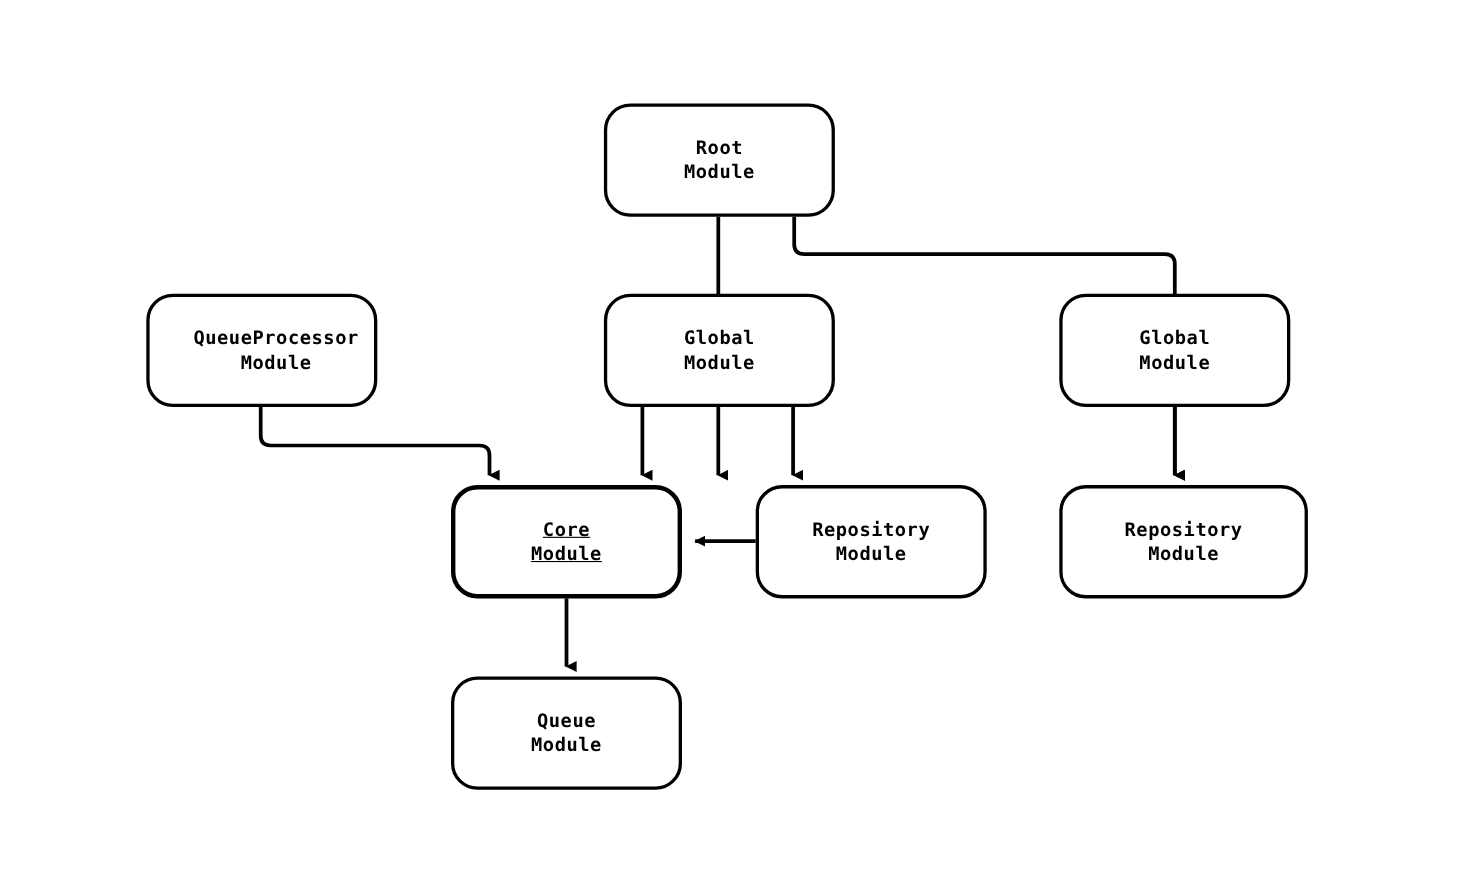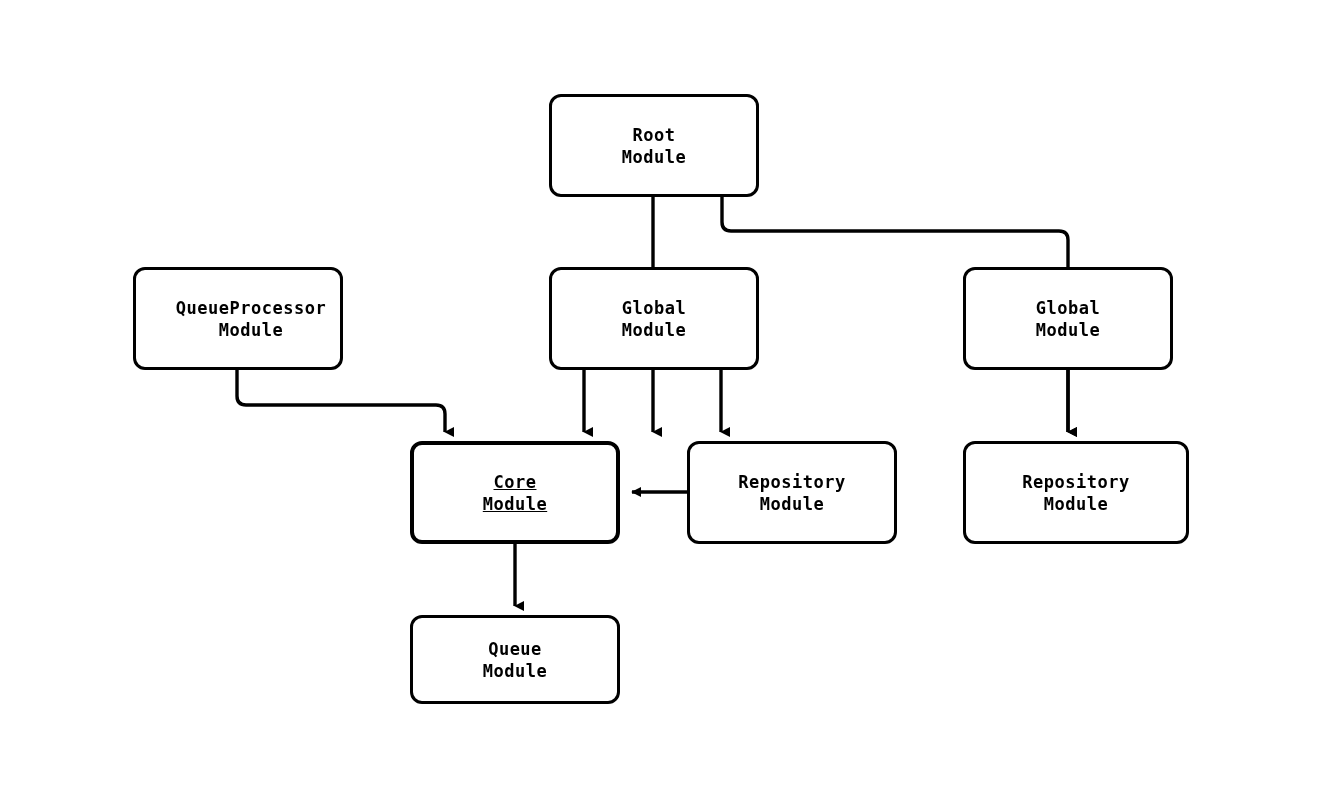--- a/index.html
+++ b/index.html
@@ -24,21 +24,21 @@
     top: 0;
     width: 1337px;
     height: 809px;
     pointer-events: none;
   }
   .node {
     position: absolute;
     box-sizing: border-box;
     background: #ffffff;
     border: 3px solid #000000;
-    border-radius: 12px;
+    border-radius: 24px;
     display: flex;
     flex-direction: column;
     align-items: center;
     justify-content: center;
     text-align: center;
     z-index: 2;
   }
   .node.emphasis {
     border-width: 4px;
     text-decoration: underline;
@@ -117,18 +117,18 @@
   <div class="node" style="left:687px; top:441px; width:210px; height:103px;">
     <span class="node-line">Repository</span>
     <span class="node-line">Module</span>
   </div>
 
   <div class="node" style="left:963px; top:441px; width:226px; height:103px;">
     <span class="node-line">Repository</span>
     <span class="node-line">Module</span>
   </div>
 
-  <div class="node" style="left:410px; top:615px; width:210px; height:89px;">
+  <div class="node" style="left:410px; top:615px; width:210px; height:103px;">
     <span class="node-line">Queue</span>
     <span class="node-line">Module</span>
   </div>
 
 </div>
 
 </body></html>

